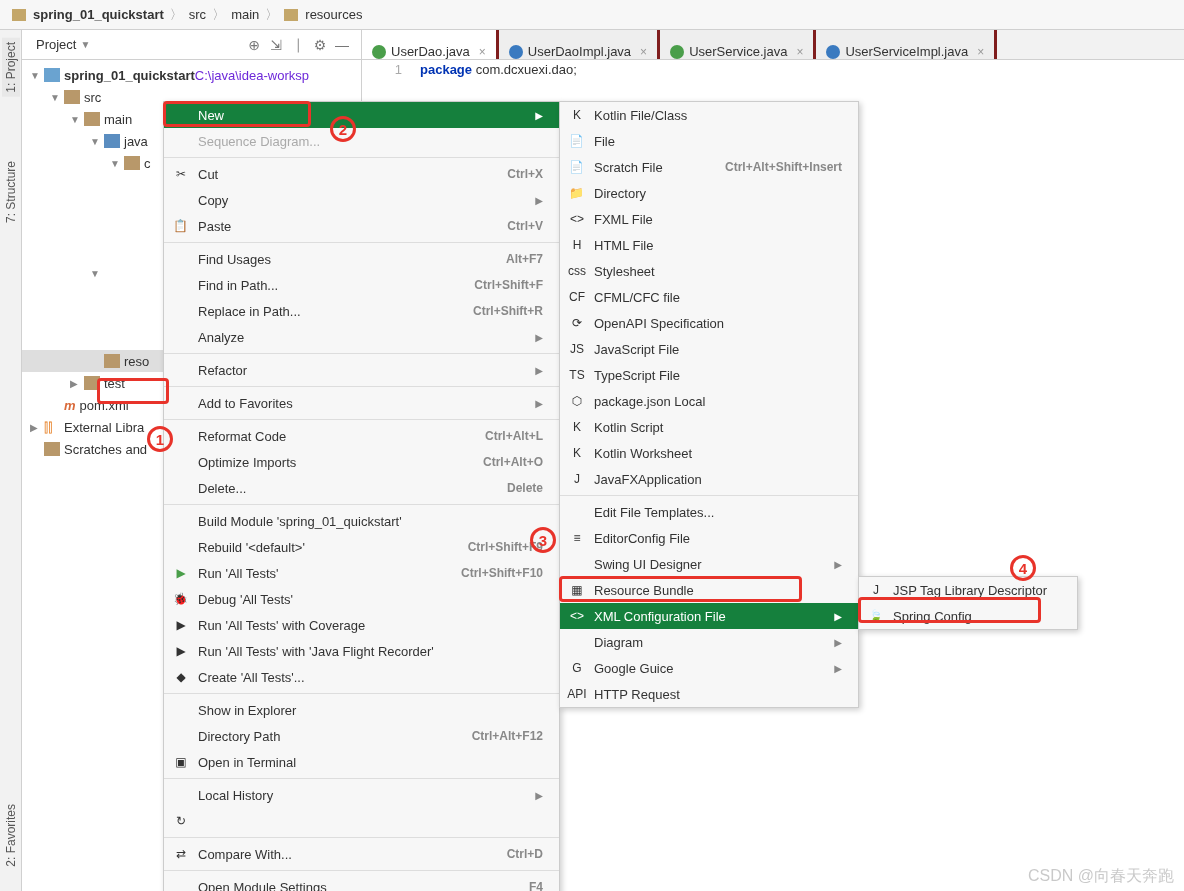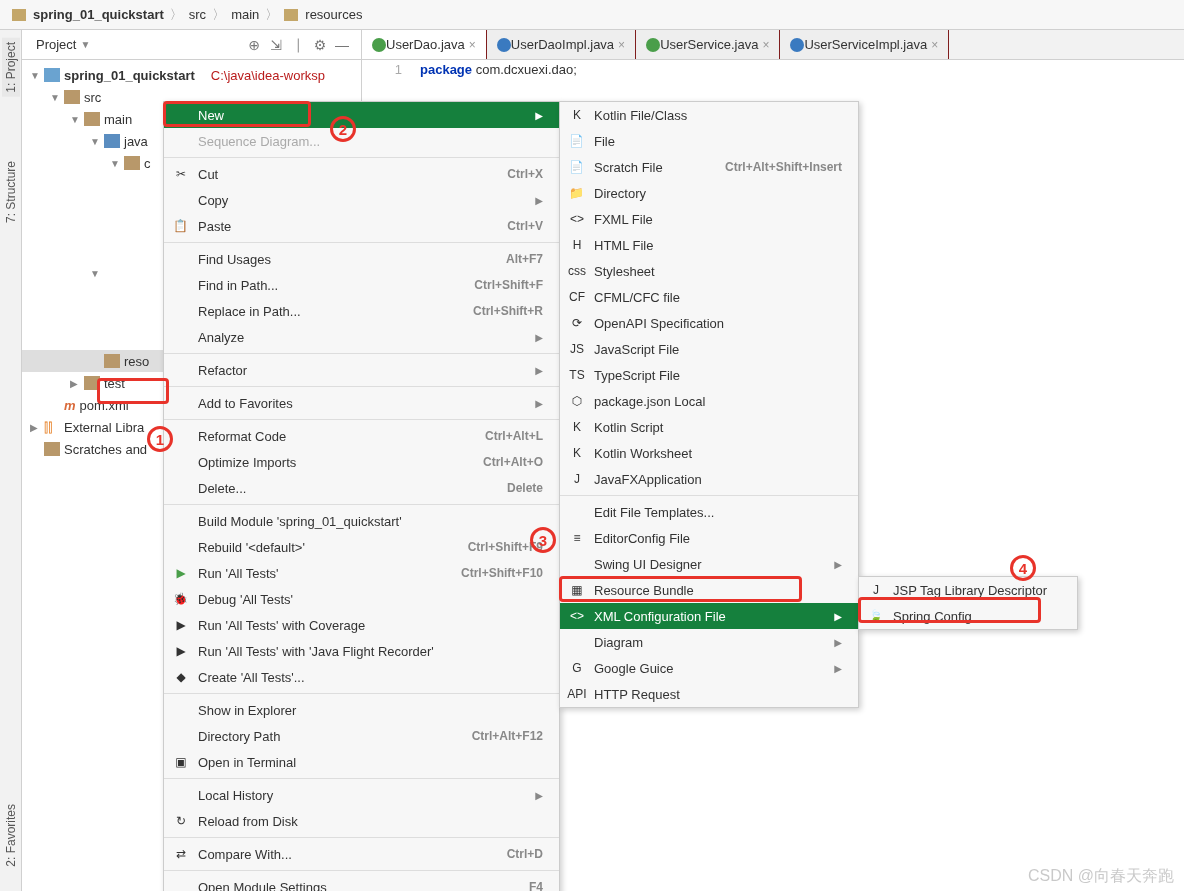--- a/index.html
+++ b/index.html
@@ -23,25 +23,25 @@
 
 .tree { flex: 1; overflow: auto; padding: 4px 0; font-size: 13px; }
 .tree-row { display: flex; align-items: center; height: 22px; padding-left: 8px; white-space: nowrap; }
 .tree-row.selected { background: #dedede; }
 .arrow { width: 14px; color: #888; font-size: 10px; display: inline-block; }
 .tree-ico { width: 16px; height: 14px; display: inline-block; margin-right: 4px; }
 .tree-ico.folder { background: #b8986a; }
 .tree-ico.module { background: #6aa3d0; }
 .tree-ico.pom { color: #d96a3a; font-weight: bold; font-style: italic; width: auto; }
 .tree-ico.lib { color: #e67e22; }
-.tree-path { color: #b91c1c; margin-left: 16px; }
+.tree-path { color: #6d28d9; margin-left: 0; }
 
 .editor-area { flex: 1; display: flex; flex-direction: column; }
 .tabs { height: 30px; border-bottom: 1px solid #d0d0d0; display: flex; align-items: center; background: #f2f2f2; }
-.tab { height: 100%; padding: 0 10px; display: flex; align-items: center; border-right: 1px solid #7f1d1d; background: #eeeeee; cursor: pointer; }
+.tab { height: 100%; padding: 0 10px; display: flex; align-items: flex-end; gap: 5px; border-right: 3px solid #7f1d1d; background: #eeeeee; cursor: pointer; }
 .tab.active { background: #fff; }
 .tab-ico { width: 14px; height: 14px; border-radius: 50%; display: inline-block; }
 .tab-ico.i { background: #4a9e4a; }
 .tab-ico.c { background: #3a7ac0; }
 .tab-close { color: #999; font-size: 12px; margin-left: 4px; }
 
 .editor-content { flex: 1; display: flex; background: #fff; }
 .gutter { width: 50px; text-align: right; padding: 2px 10px 0 0; color: #aaa; background: #fff; font-family: Consolas, monospace; font-size: 13px; }
 .code { flex: 1; padding: 2px 0 0 8px; font-family: Consolas, monospace; font-size: 13px; }
 .kw { color: #0033b3; font-weight: bold; }
@@ -312,21 +312,20 @@
       <span class="menu-label">Open in Terminal</span>
     </div>
     <div class="menu-sep"></div>
     <div class="menu-item">
       <span class="menu-ico"></span>
       <span class="menu-label">Local History</span>
       <span class="menu-sub">▶</span>
     </div>
     <div class="menu-item">
       <span class="menu-ico">↻</span>
-      <span class="menu-label">Reload from Disk</span>
     </div>
     <div class="menu-sep"></div>
     <div class="menu-item">
       <span class="menu-ico">⇄</span>
       <span class="menu-label">Compare With...</span>
       <span class="menu-shortcut">Ctrl+D</span>
     </div>
     <div class="menu-sep"></div>
     <div class="menu-item">
       <span class="menu-ico"></span>

